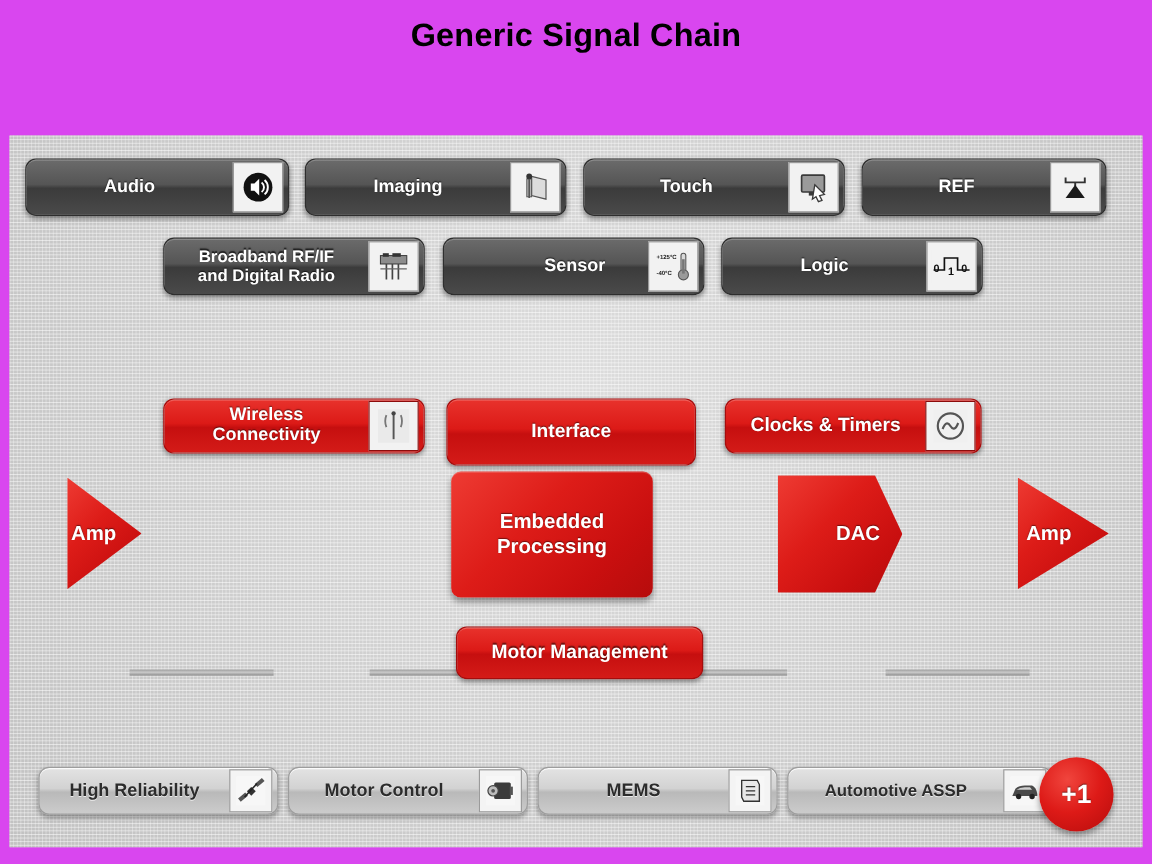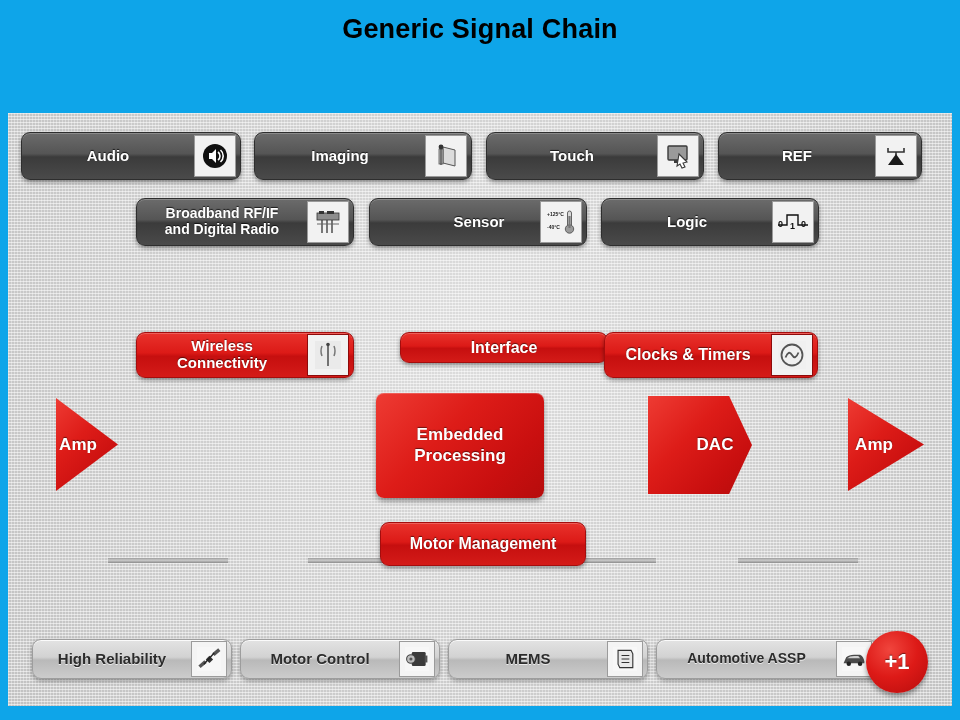--- a/index.html
+++ b/index.html
@@ -5,21 +5,21 @@
   html, body {
     margin: 0; padding: 0;
     width: 960px; height: 720px;
     background: #ffffff;
     font-family: "Liberation Sans", sans-serif;
     overflow: hidden;
   }
   #slide {
     position: relative;
     width: 960px; height: 720px;
-    background: #0ea5e9;
+    background: #d946ef;
   }
   
   #title {
     position: absolute;
     top: 14px; left: 0; width: 960px;
     text-align: center;
     font-size: 27px;
     font-weight: bold;
     color: #000000;
     letter-spacing: 0.2px;
@@ -259,21 +259,21 @@
         <svg width="30" height="30" viewBox="0 0 30 30">
           <rect x="2" y="1" width="26" height="28" fill="#eaeaea"></rect>
           <rect x="14.2" y="4" width="1.6" height="22" fill="#555"></rect>
           <circle cx="15" cy="4.5" r="1.8" fill="#444"></circle>
           <path d="M9 6 Q7 11 9 16" stroke="#777" stroke-width="1.5" fill="none"></path>
           <path d="M21 6 Q23 11 21 16" stroke="#777" stroke-width="1.5" fill="none"></path>
         </svg>
       </span>
     </div>
 
-    <div class="pill red noicon" style="left:392px; top:219px; width:208px; height:31px;">
+    <div class="pill red noicon" style="left:364px; top:219px; width:208px; height:56px;">
       <span class="label">Interface</span>
     </div>
 
     <div class="pill red" style="left:596px; top:219px; width:214px; height:46px;">
       <span class="label">Clocks &amp; Timers</span>
       <span class="ico" style="border-color:#8d0b0b;">
         <svg width="30" height="30" viewBox="0 0 30 30">
           <rect x="1" y="1" width="28" height="28" fill="#f0f0f0"></rect>
           <circle cx="15" cy="15" r="10.5" fill="none" stroke="#555" stroke-width="1.8"></circle>
           <path d="M8.5 17.5 Q11.7 9.5 15 15 Q18.3 20.5 21.5 12.5" stroke="#555" stroke-width="1.8" fill="none"></path>

